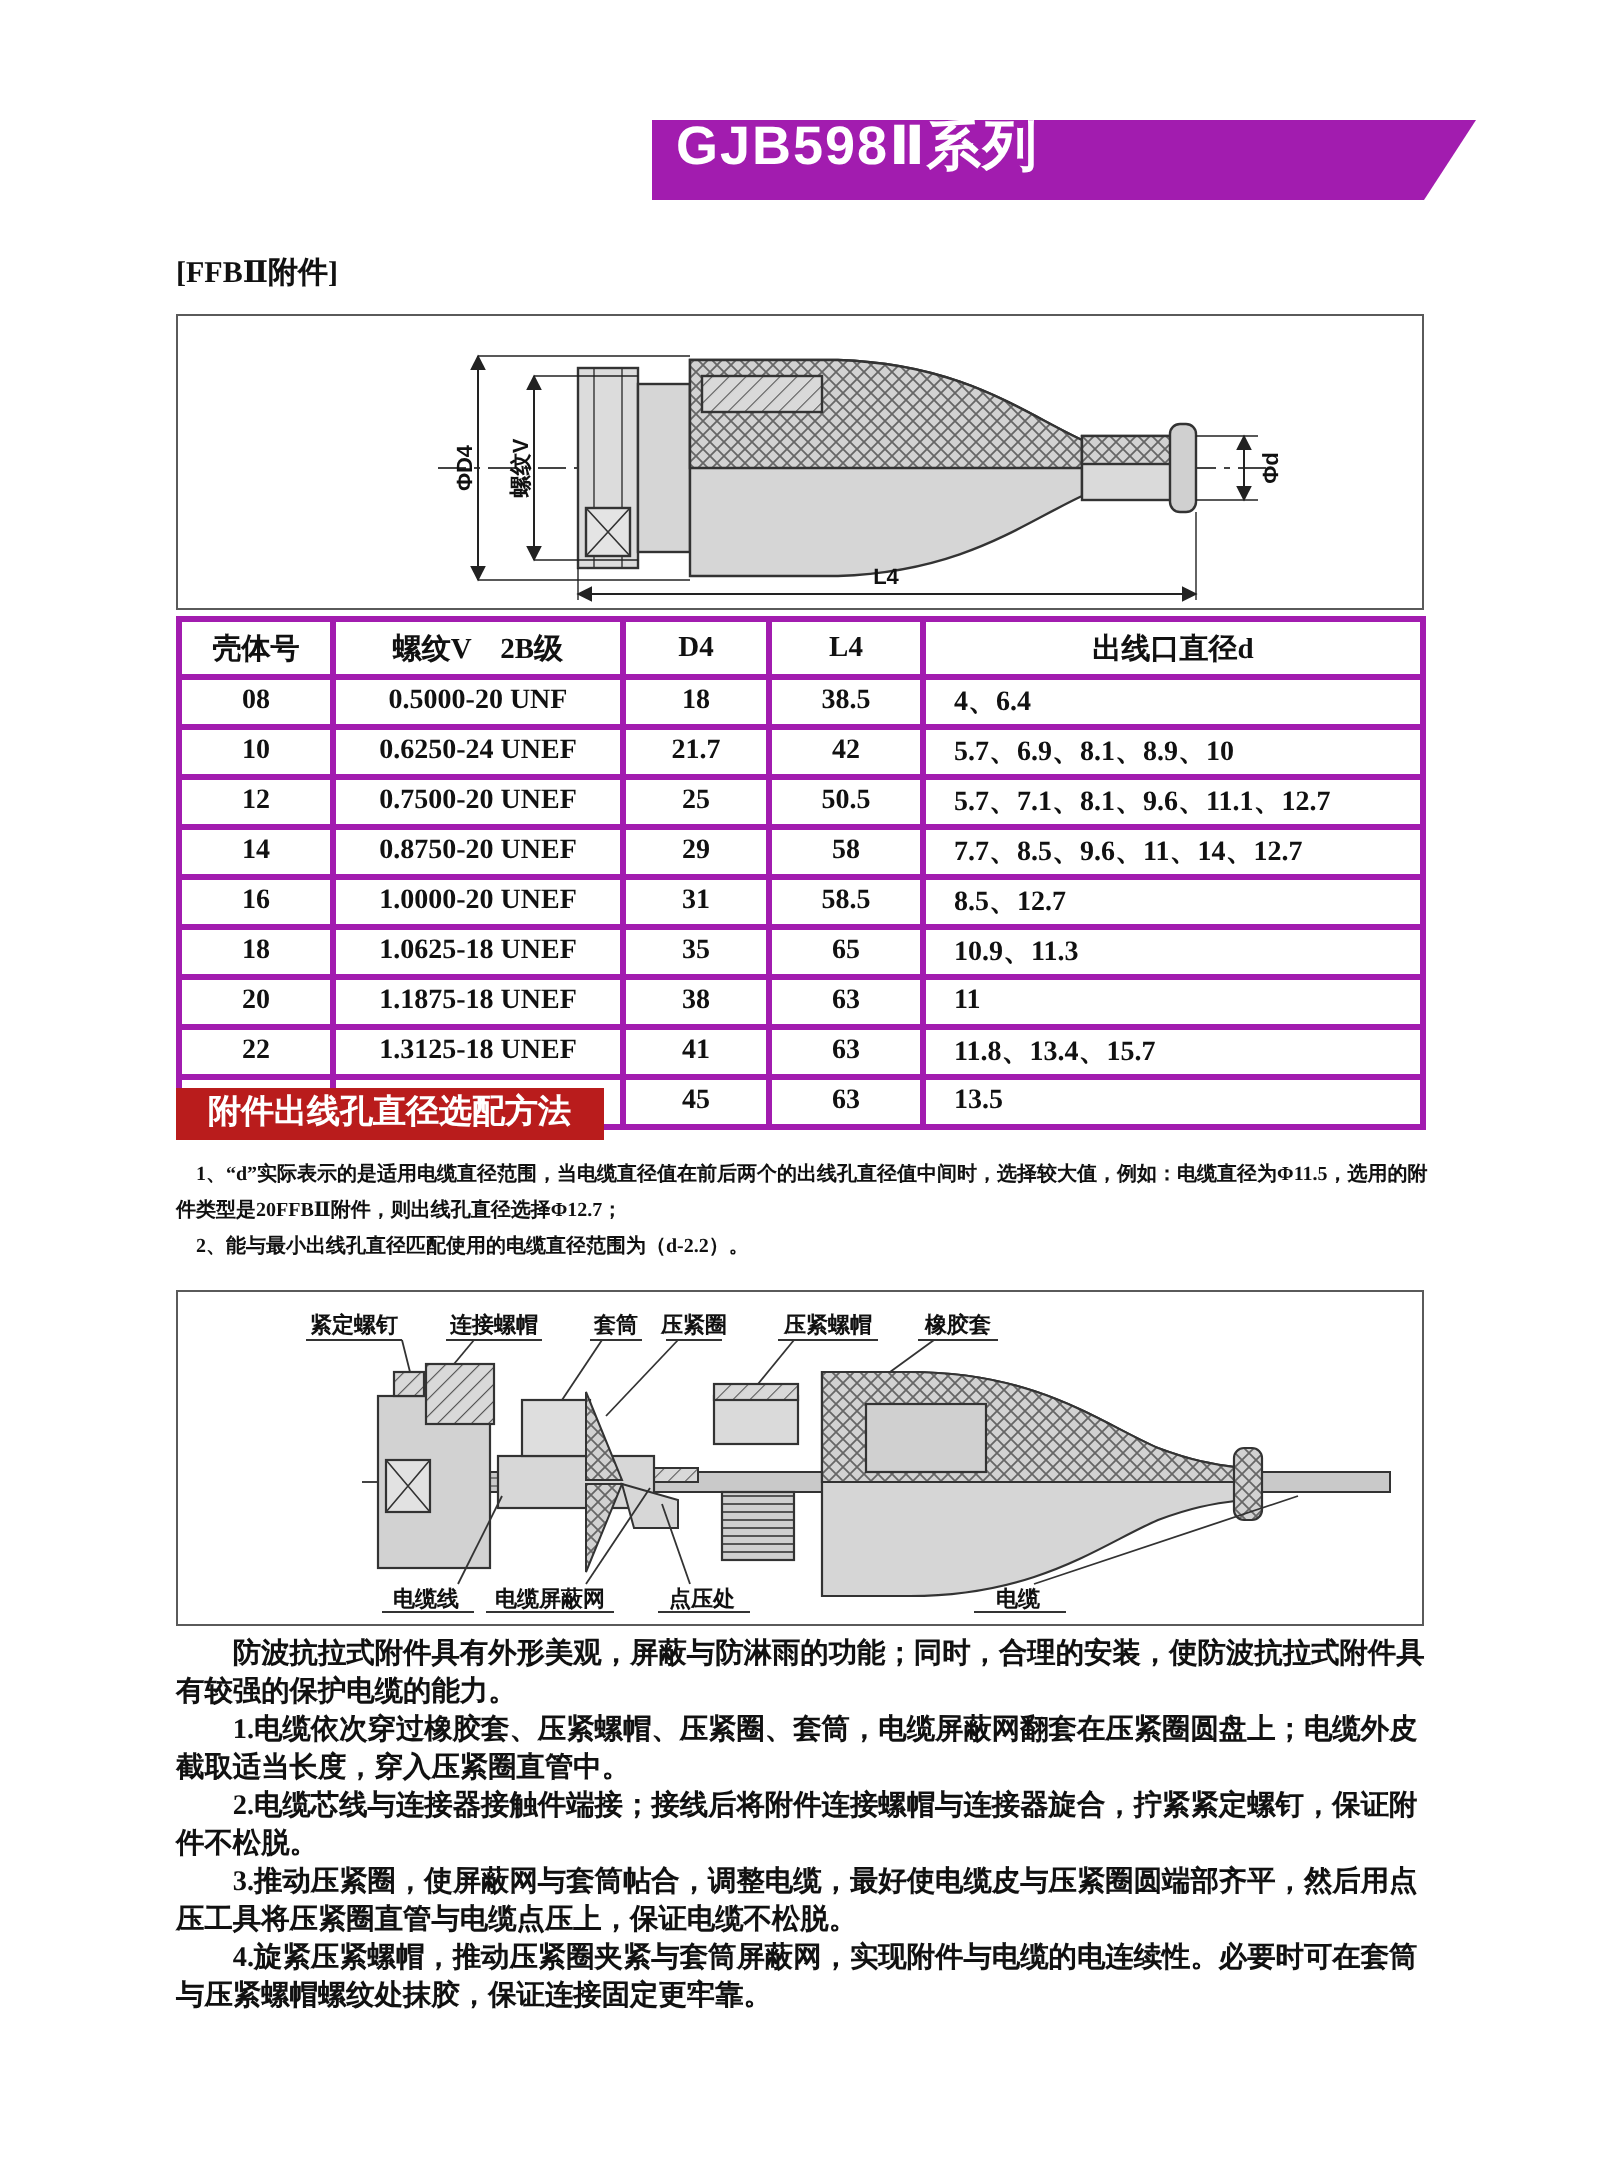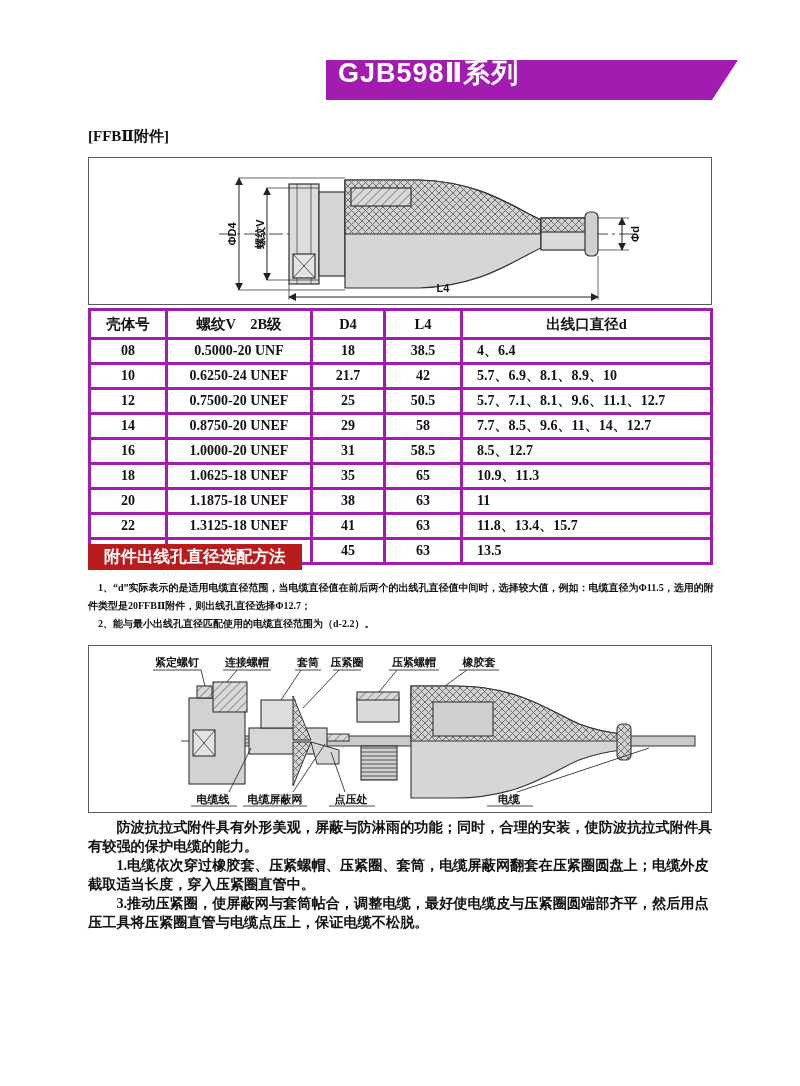--- a/index.html
+++ b/index.html
@@ -343,14 +343,16 @@
         <line x1="398" y1="160" x2="444" y2="160"></line>
           <line x1="428" y1="146" x2="560" y2="102"></line>
       </g>
     </g>
   </svg>
 </div>
 
 <div class="instructions">
   <p>防波抗拉式附件具有外形美观，屏蔽与防淋雨的功能；同时，合理的安装，使防波抗拉式附件具有较强的保护电缆的能力。</p>
   <p>1.电缆依次穿过橡胶套、压紧螺帽、压紧圈、套筒，电缆屏蔽网翻套在压紧圈圆盘上；电缆外皮截取适当长度，穿入压紧圈直管中。</p>
+  <p>2.电缆芯线与连接器接触件端接；接线后将附件连接螺帽与连接器旋合，拧紧紧定螺钉，保证附件不松脱。</p>
   <p>3.推动压紧圈，使屏蔽网与套筒帖合，调整电缆，最好使电缆皮与压紧圈圆端部齐平，然后用点压工具将压紧圈直管与电缆点压上，保证电缆不松脱。</p>
+  <p>4.旋紧压紧螺帽，推动压紧圈夹紧与套筒屏蔽网，实现附件与电缆的电连续性。必要时可在套筒与压紧螺帽螺纹处抹胶，保证连接固定更牢靠。</p>
 </div>
 
 </body></html>

